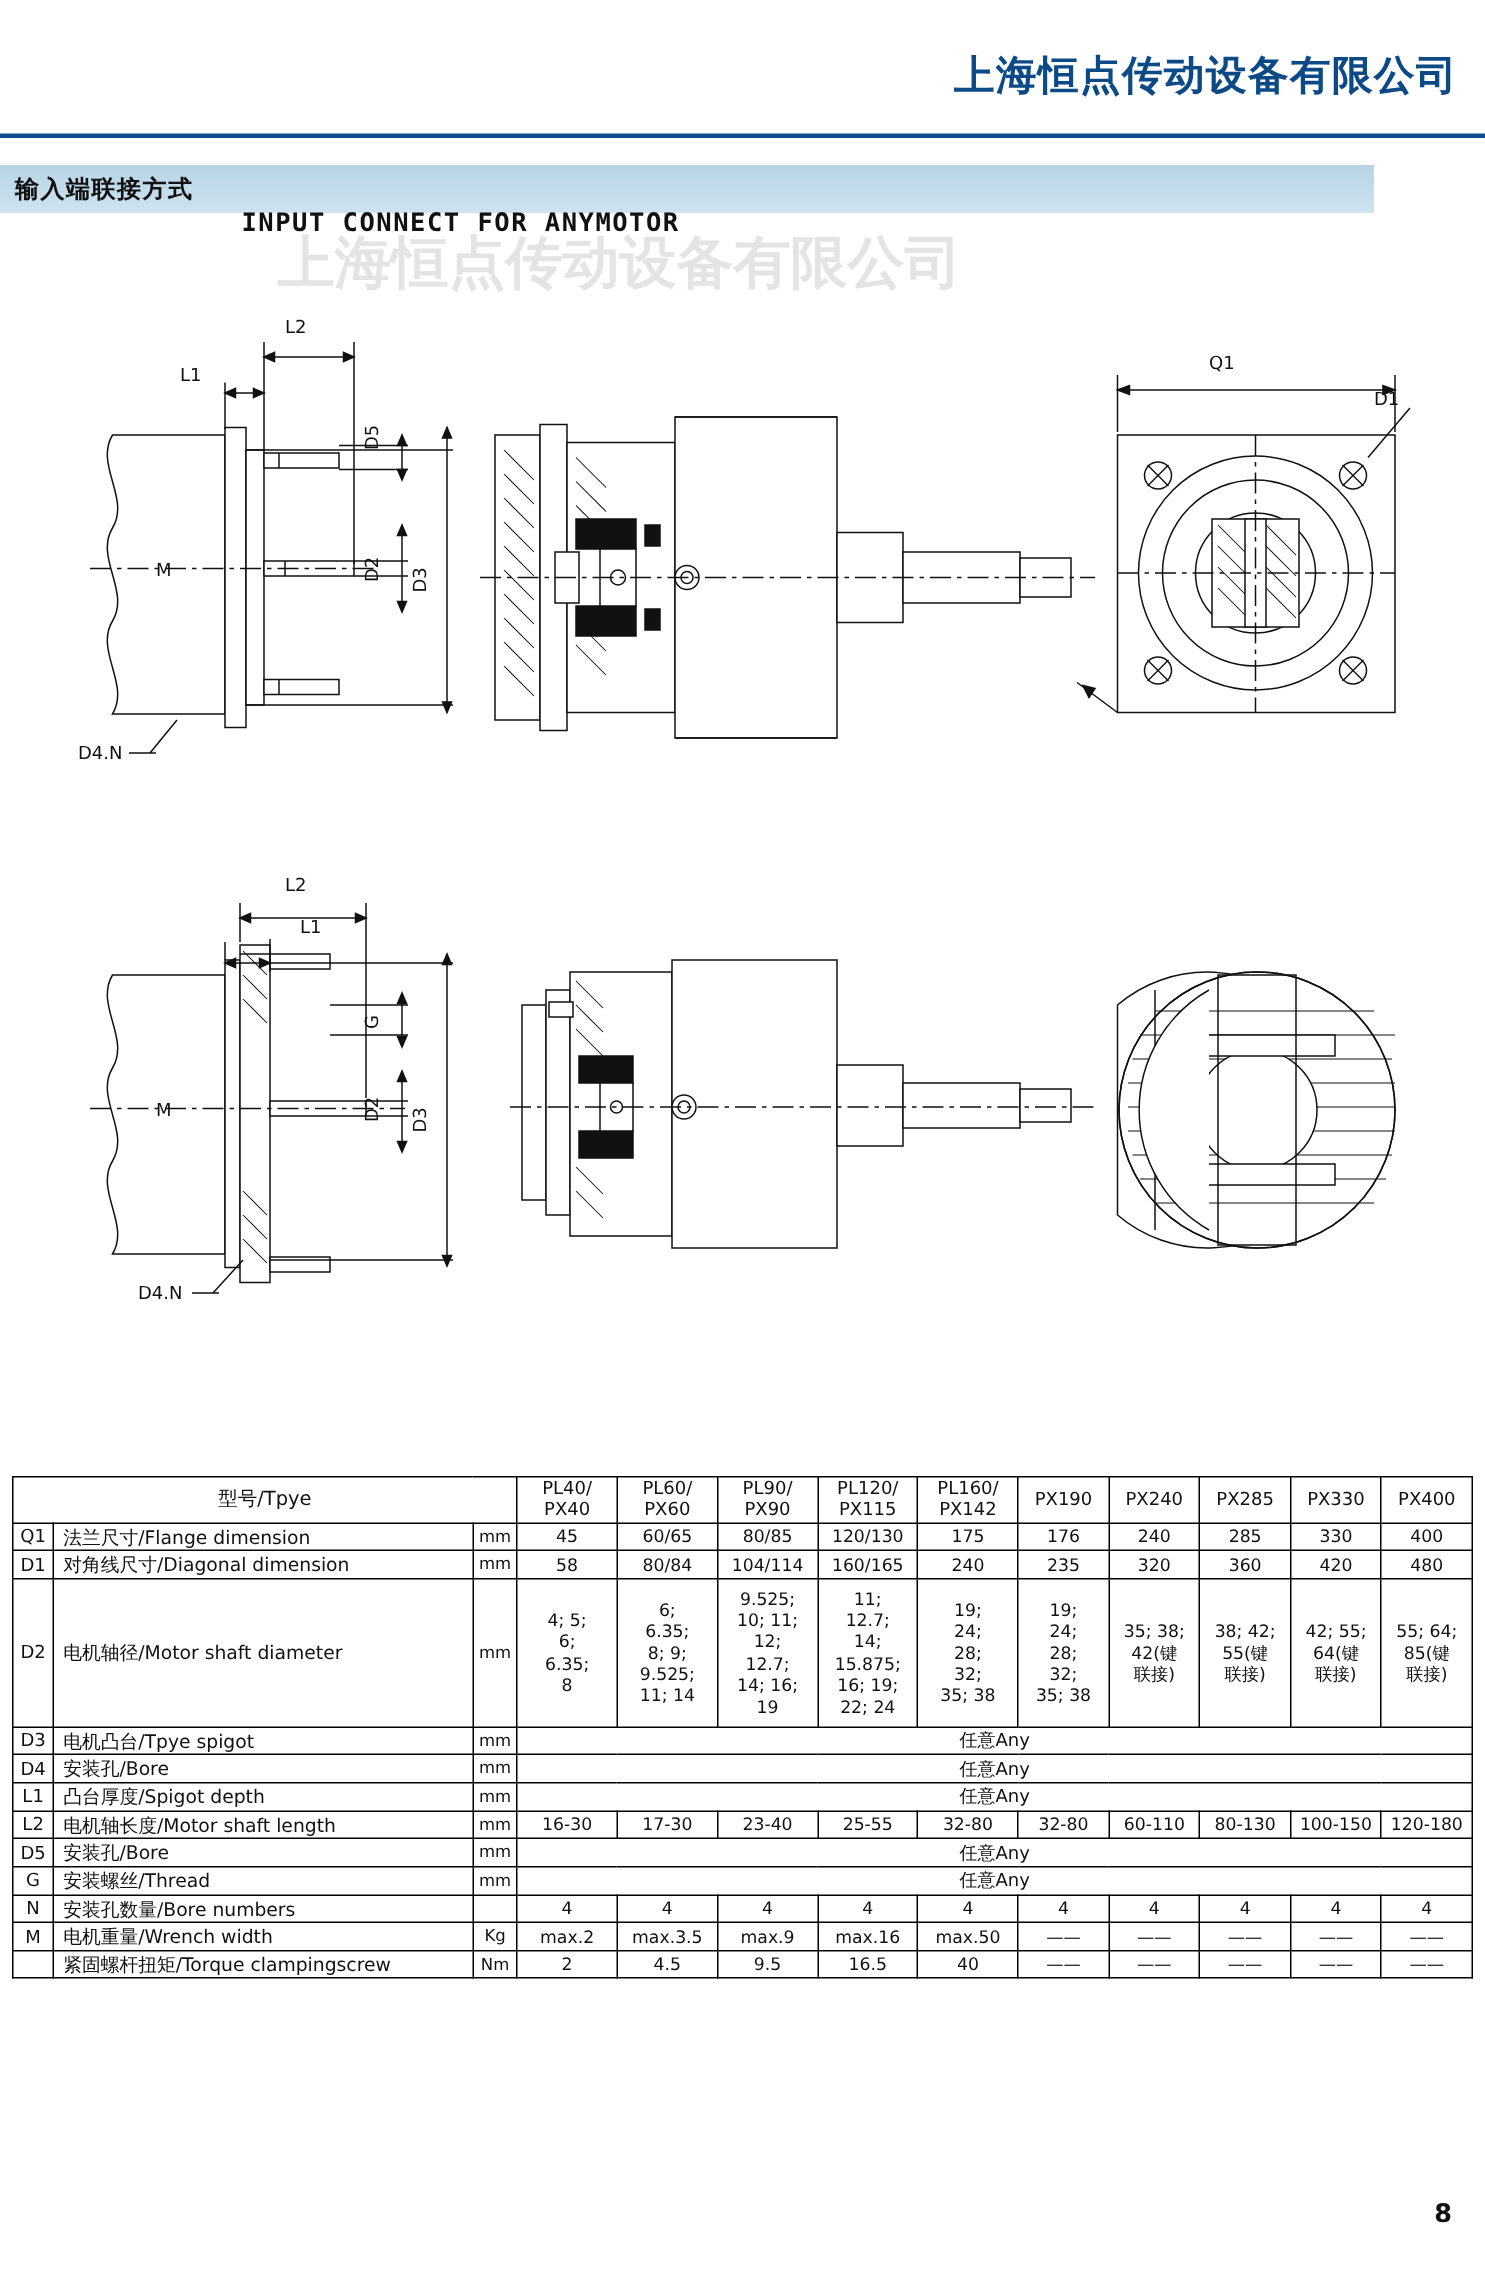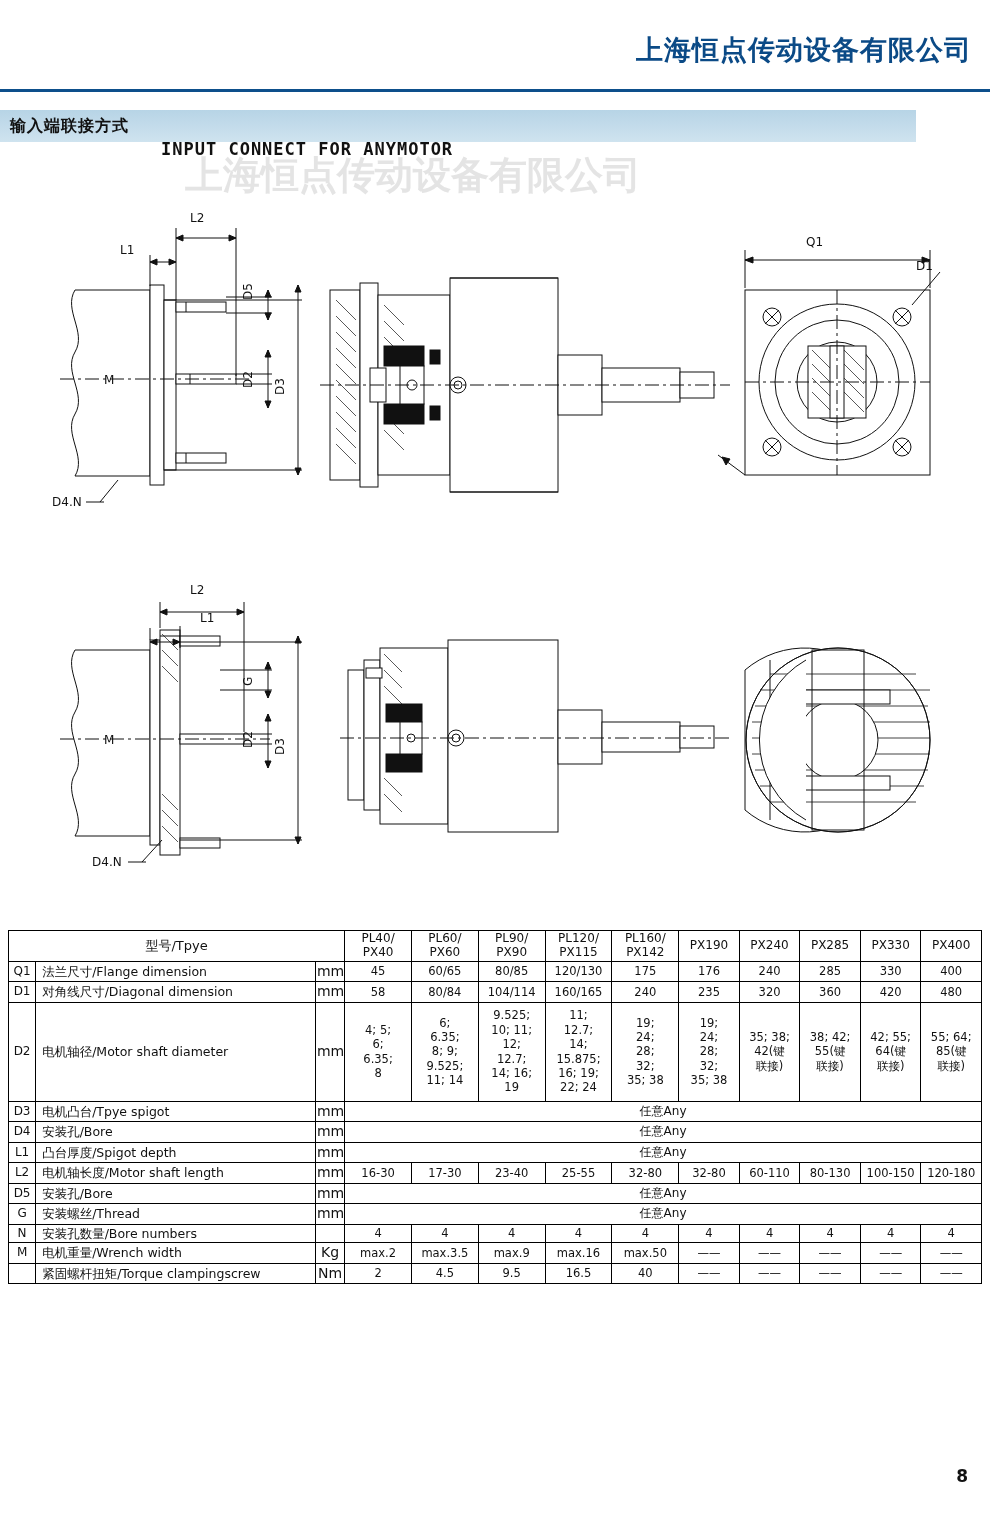--- a/index.html
+++ b/index.html
@@ -47,34 +47,34 @@
   }
   
   .drawings{position:absolute;left:0;top:150px;width:990px;height:760px;}
   .watermark{
     position:absolute;left:185px;top:150px;width:600px;
     font-size:38px;color:#cfcfcf;opacity:.55;font-weight:bold;
     font-family:"DejaVu Sans", sans-serif;
     pointer-events:none;white-space:nowrap;
   }
   
-  .tablewrap{position:absolute;left:8px;top:930px;width:974px;}
+  .tablewrap{position:absolute;left:8px;top:984px;width:974px;}
   table{border-collapse:collapse;width:974px;table-layout:fixed;}
   td,th{
     border:1px solid #000;
     font-size:11.5px;
     text-align:center;
     vertical-align:middle;
     font-family:"DejaVu Sans", sans-serif;
     padding:1px 1px;
     line-height:1.25;
   }
   .c-sym{width:26px;font-size:12px;font-weight:normal;}
   .c-name{width:268px;text-align:left;padding-left:6px;font-size:12.5px;}
-  .c-unit{width:28px;font-size:14px;}
+  .c-unit{width:28px;font-size:11px;}
   thead td{font-weight:normal;}
   .hdr-name{text-align:center;font-size:13px;font-weight:normal;}
   .hdr-col{font-size:12px;line-height:1.15;}
   .rowtall td{height:96px;}
   .any{font-size:12px;}
   .pageno{
     position:absolute;right:22px;top:1466px;font-size:17px;font-weight:bold;
     font-family:"DejaVu Sans", sans-serif;
   }
 </style>

